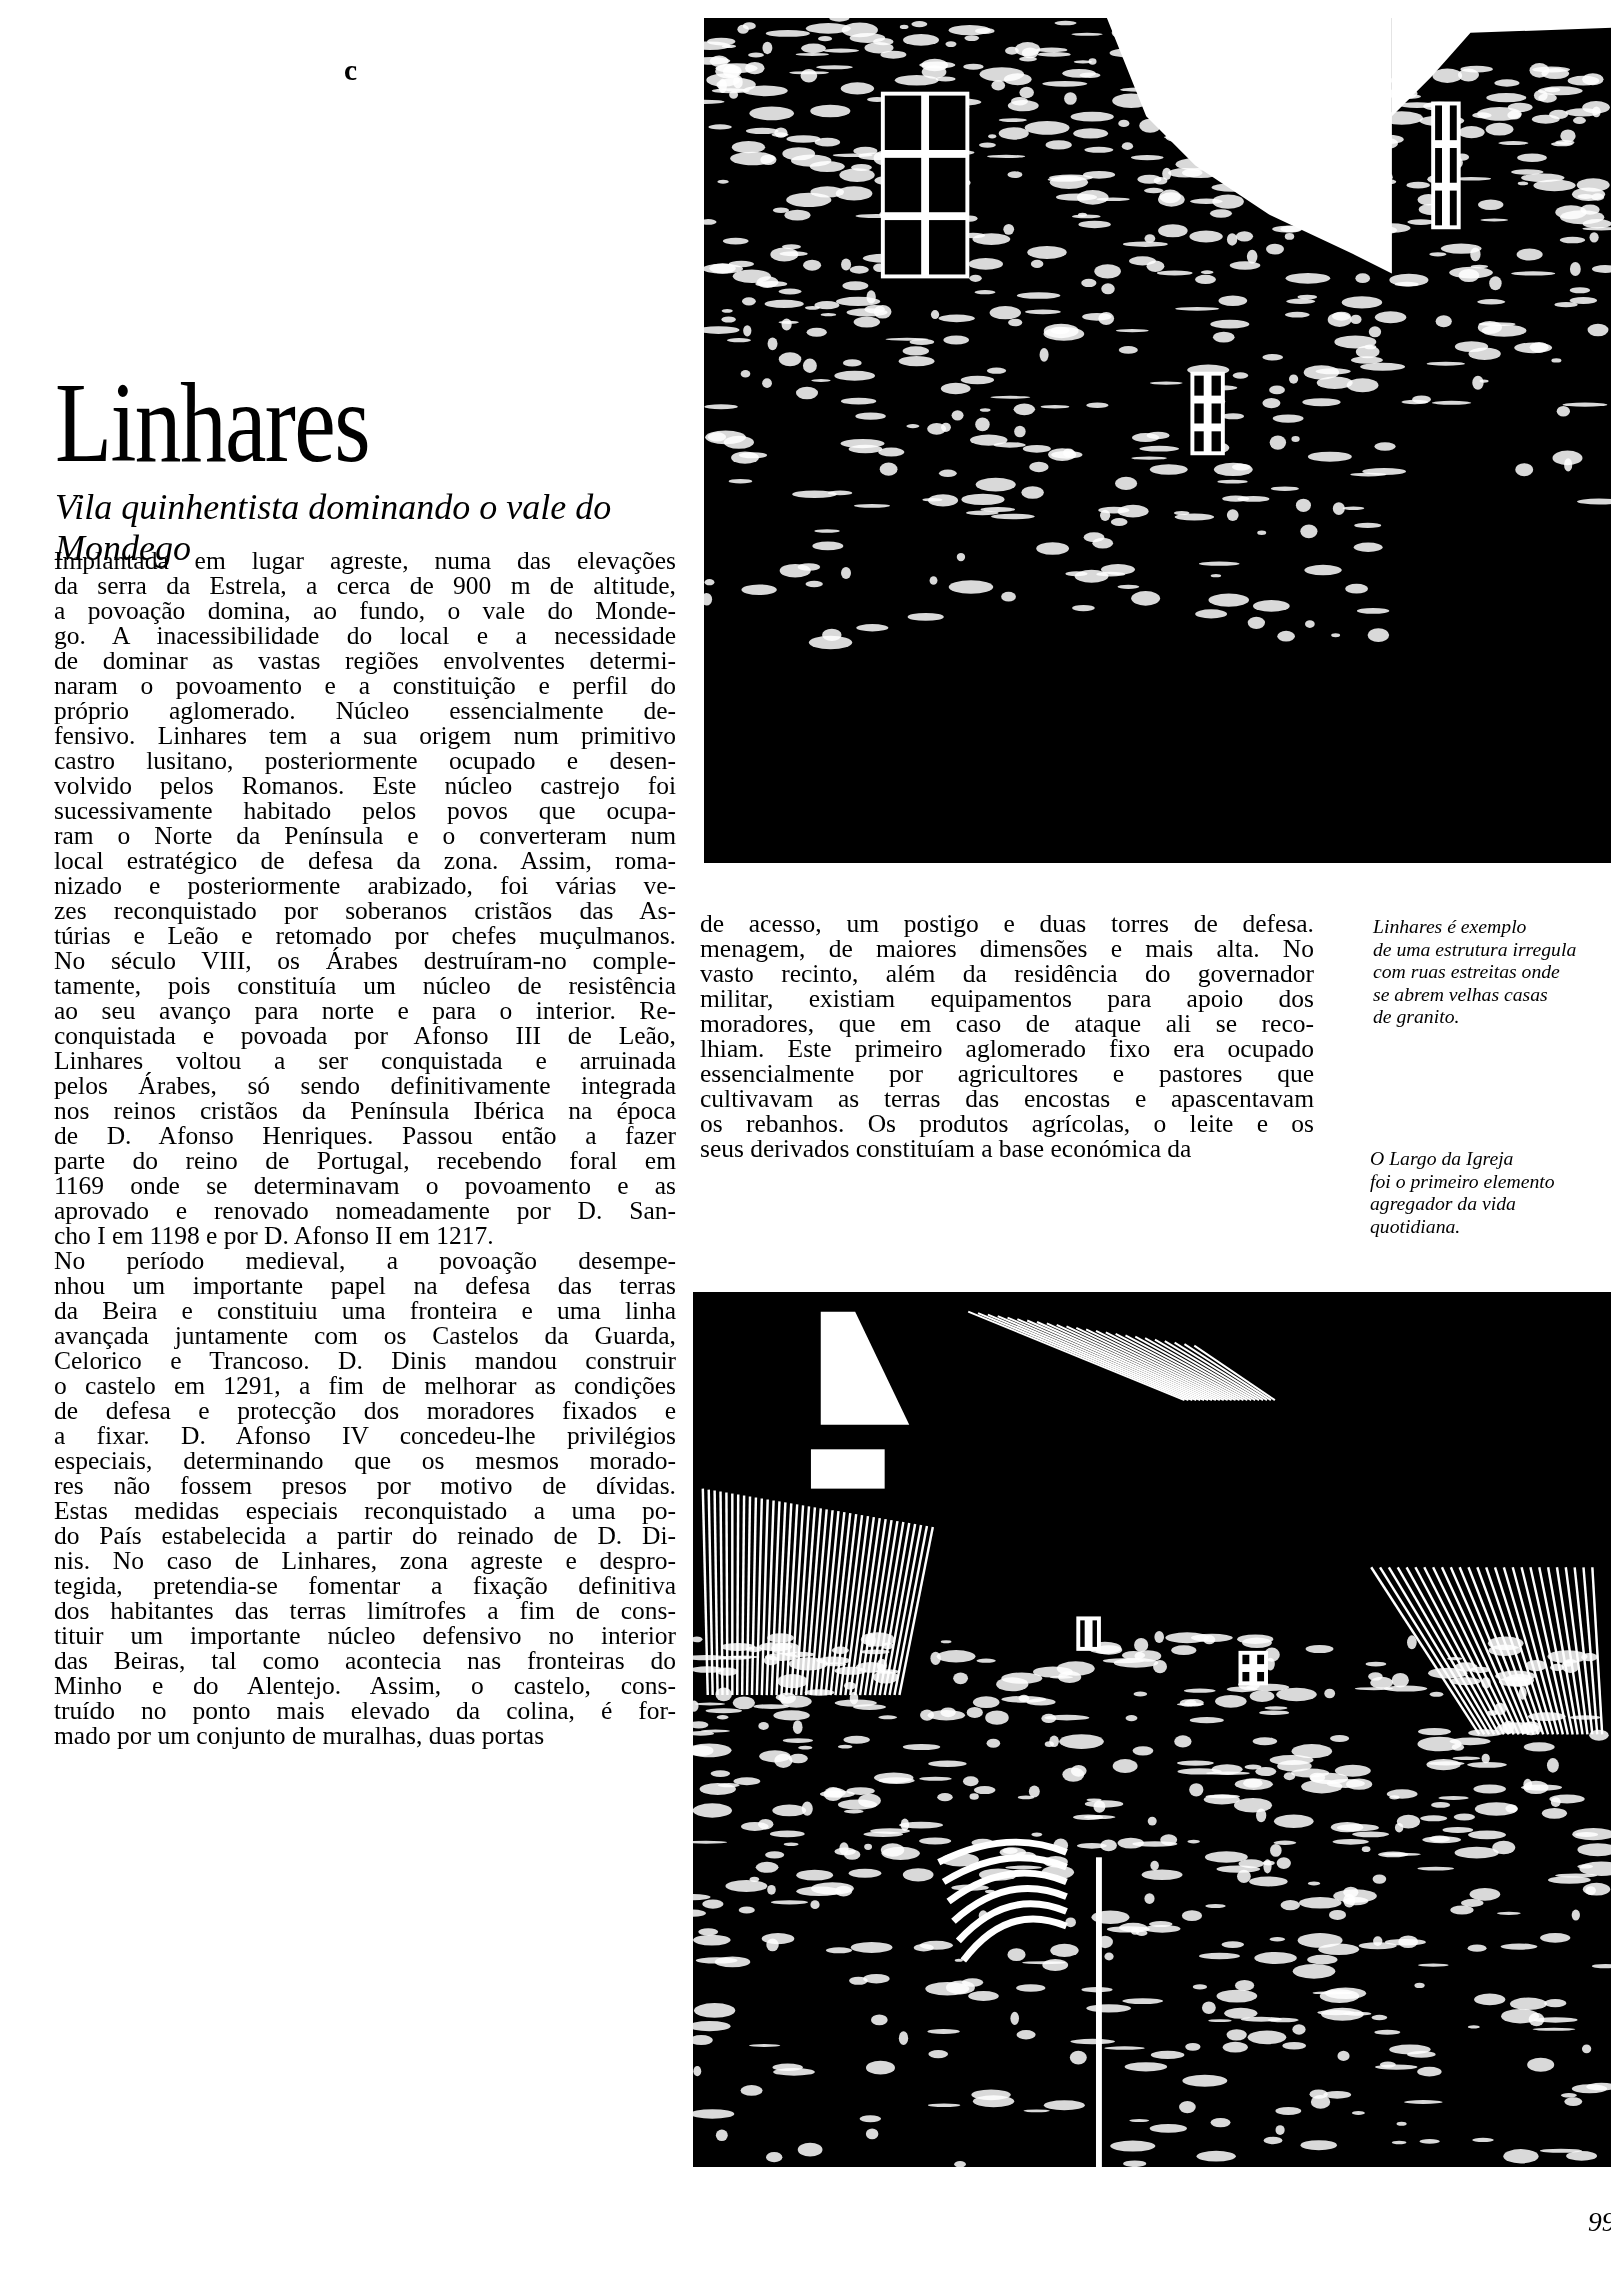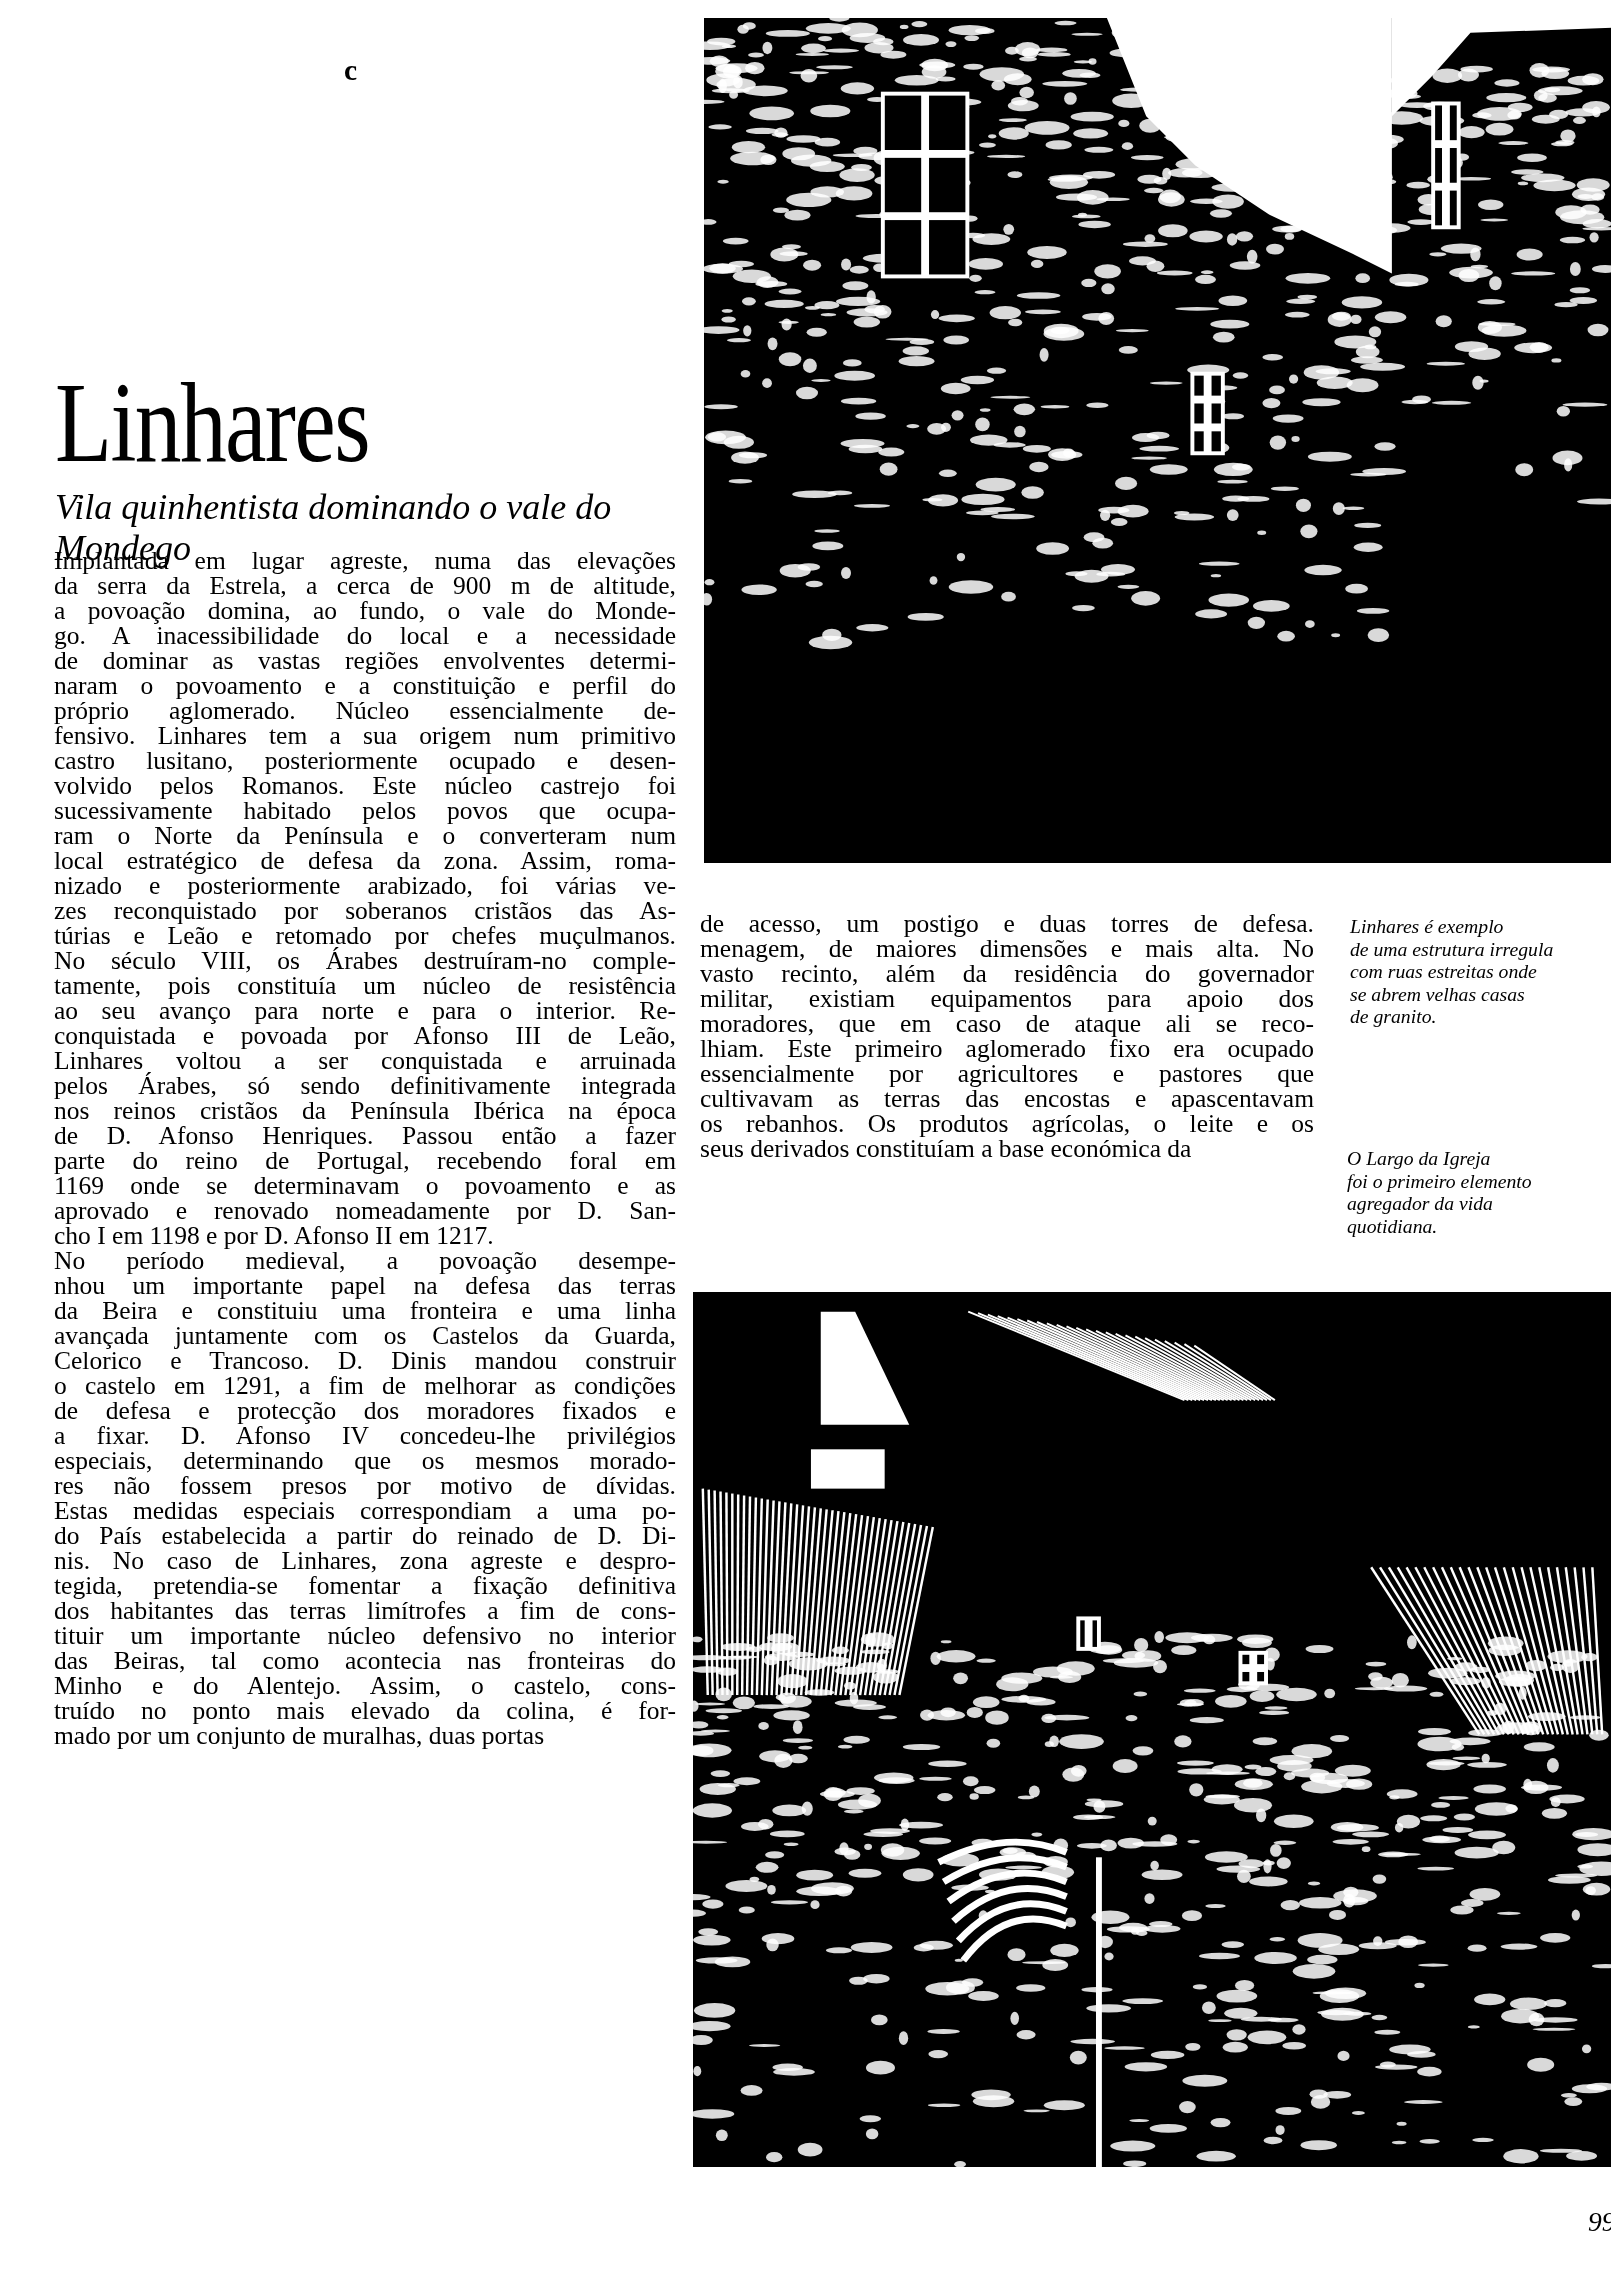--- a/index.html
+++ b/index.html
@@ -18,21 +18,21 @@
       font-size: 36px; line-height: 41px; font-style: italic; margin-top: 40px;
     }
     .col {
       position: absolute; font-size: 25.5px; line-height: 25px;
     }
     .col .ln { display: block; white-space: nowrap; text-align: justify; text-align-last: justify; height: 25px; overflow: visible; }
     .col .ln.last { text-align-last: left; }
     #col-left { left: 54px; top: 548px; width: 622px; }
     #col-mid  { left: 700px; top: 911px; width: 614px; }
     .caption {
-      position: absolute; font-style: italic; font-size: 19.7px; line-height: 22.6px; white-space: nowrap;
+      position: absolute; font-style: italic; font-size: 19.7px; line-height: 22.6px; white-space: nowrap; margin-left: 23px;
     }
     #caption-1 { left: 1350px; top: 915px; }
     #caption-2 { left: 1347px; top: 1147px; }
     #page-number {
       position: absolute; left: 1588px; top: 2206px; font-size: 27.5px; font-style: italic;
     }
     .photo { position: absolute; background: #000; overflow: hidden; }
     #photo-1 { left: 704px; top: 17.7px; width: 908px; height: 845px; }
     #photo-2 { left: 693px; top: 1292px; width: 919px; height: 875px; }
     .photo svg { width: 100%; height: 100%; display: block; }
@@ -77,21 +77,21 @@
     <span class="ln">No período medieval, a povoação desempe-</span>
     <span class="ln">nhou um importante papel na defesa das terras</span>
     <span class="ln">da Beira e constituiu uma fronteira e uma linha</span>
     <span class="ln">avançada juntamente com os Castelos da Guarda,</span>
     <span class="ln">Celorico e Trancoso. D. Dinis mandou construir</span>
     <span class="ln">o castelo em 1291, a fim de melhorar as condições</span>
     <span class="ln">de defesa e protecção dos moradores fixados e</span>
     <span class="ln">a fixar. D. Afonso IV concedeu-lhe privilégios</span>
     <span class="ln">especiais, determinando que os mesmos morado-</span>
     <span class="ln">res não fossem presos por motivo de dívidas.</span>
-    <span class="ln">Estas medidas especiais correspondiam a uma po-</span>
+    <span class="ln">Estas medidas especiais reconquistado a uma po-</span>
     <span class="ln">do País estabelecida a partir do reinado de D. Di-</span>
     <span class="ln">nis. No caso de Linhares, zona agreste e despro-</span>
     <span class="ln">tegida, pretendia-se fomentar a fixação definitiva</span>
     <span class="ln">dos habitantes das terras limítrofes a fim de cons-</span>
     <span class="ln">tituir um importante núcleo defensivo no interior</span>
     <span class="ln">das Beiras, tal como acontecia nas fronteiras do</span>
     <span class="ln">Minho e do Alentejo. Assim, o castelo, cons-</span>
     <span class="ln">truído no ponto mais elevado da colina, é for-</span>
     <span class="ln last">mado por um conjunto de muralhas, duas portas</span>
   </div>

